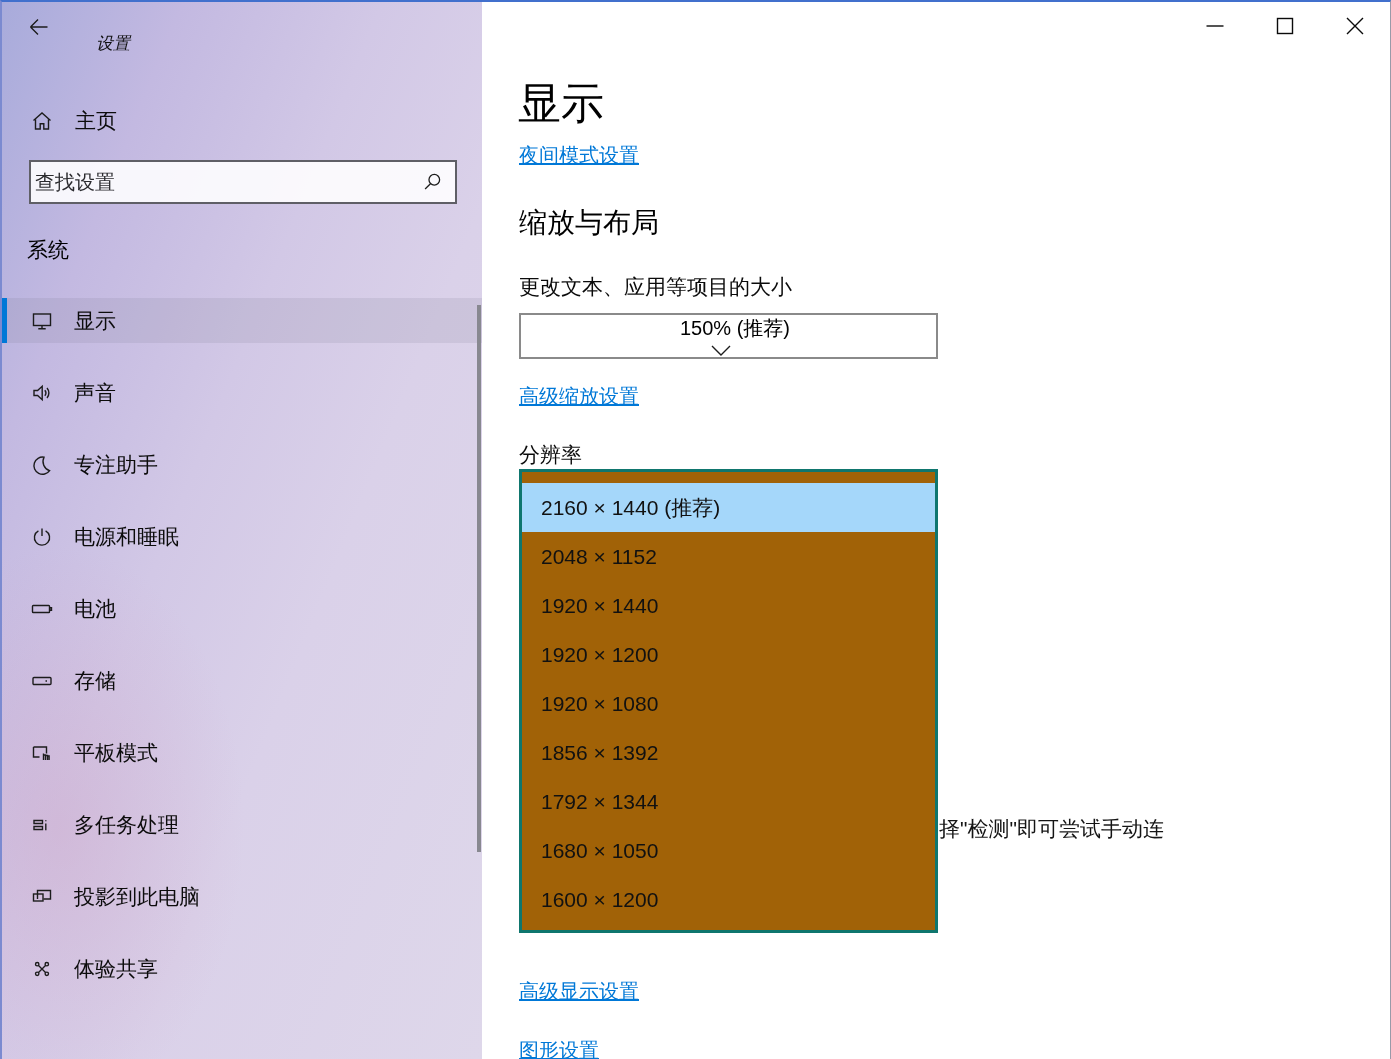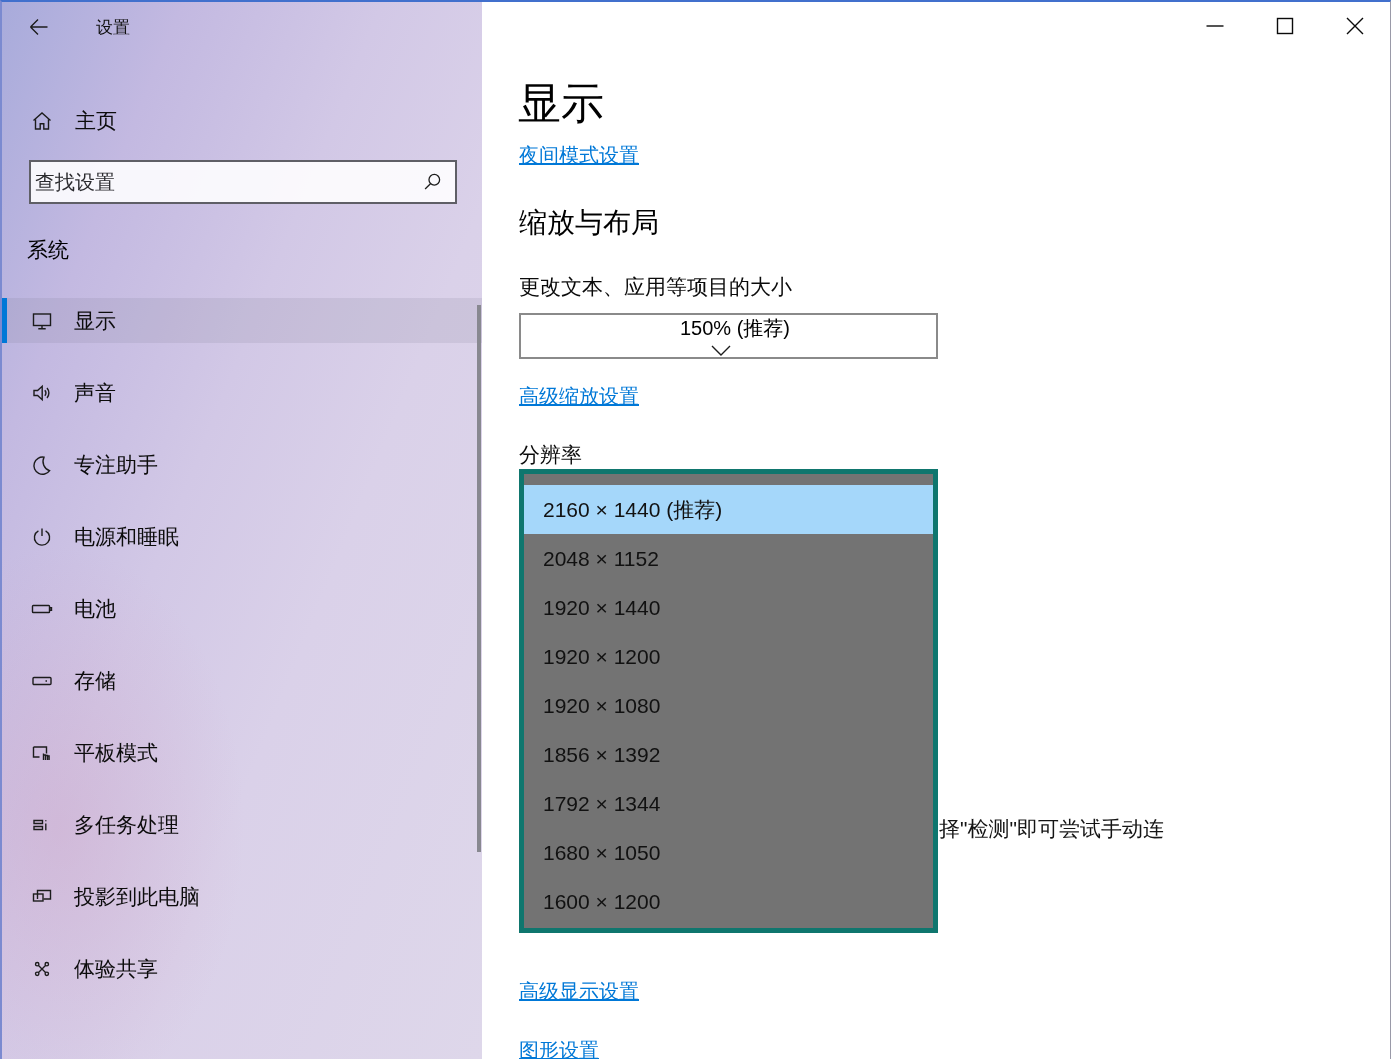--- a/index.html
+++ b/index.html
@@ -10,21 +10,21 @@
   }
   
   #sidebar{
     position:absolute;left:0;top:0;width:480px;height:100%;
     background:
       radial-gradient(55% 38% at 12% 78%, rgba(205,160,195,0.38), rgba(205,160,195,0) 70%),
       linear-gradient(112deg,#a8abdb 0%,#c3b9e1 20%,#d2c8e6 42%,#dad1e9 62%,#ded7ea 100%);
   }
   .titlebar-left{position:absolute;left:0;top:0;height:48px;width:100%;}
   .back-btn{position:absolute;left:22px;top:10px;width:30px;height:30px;display:flex;align-items:center;justify-content:center;}
-  .app-title{position:absolute;left:94px;top:14px;font-size:17px;color:#101010;}
+  .app-title{position:absolute;left:94px;top:30px;font-size:17px;color:#101010;font-style:italic;}
   .home-row{position:absolute;left:0;top:100px;width:100%;height:38px;display:flex;align-items:center;}
   .home-row .icn{margin-left:28px;}
   .home-row .lbl{margin-left:21px;font-size:21px;color:#0c0c0c;}
   .search-box{
     position:absolute;left:27px;top:158px;width:428px;height:44px;
     background:rgba(255,255,255,0.88);border:2px solid #5f5f66;display:flex;align-items:center;
   }
   .search-box input{
     flex:1;border:none;outline:none;background:transparent;font-size:20px;color:#1c1c1c;padding:0 0 0 4px;
   }
@@ -52,21 +52,21 @@
   .lab-scale{left:37px;top:271px;}
   .lab-res{left:37px;top:439px;}
   .combo{
     position:absolute;left:37px;top:311px;width:419px;height:46px;background:#fff;border:2px solid #8a8a8a;
     display:flex;align-items:center;z-index:3;flex-direction:column;
   }
   .combo .val{flex:1;padding-left:13px;font-size:20px;color:#000;}
   .combo .chev{margin-right:15px;display:flex;}
   .link-advscale{position:absolute;left:37px;top:381px;}
   .listbox{
-    position:absolute;left:37px;top:467px;width:419px;height:464px;background:#737373;border:5px solid #0f766e;
+    position:absolute;left:37px;top:467px;width:419px;height:464px;background:#a16207;border:3px solid #0f766e;
     padding-top:11px;z-index:3;
   }
   .list-option{height:49px;line-height:49px;padding-left:19px;font-size:21px;color:#111;white-space:nowrap;cursor:default;}
   .list-option.selected{background:#a5d7fa;}
   .cut-text{position:absolute;left:457px;top:813px;font-size:21px;color:#141414;white-space:nowrap;z-index:1;}
   .link-advdisplay{position:absolute;left:37px;top:976px;}
   .link-graphics{position:absolute;left:37px;top:1035px;}
   svg{display:block;}
 </style>
 </head>

